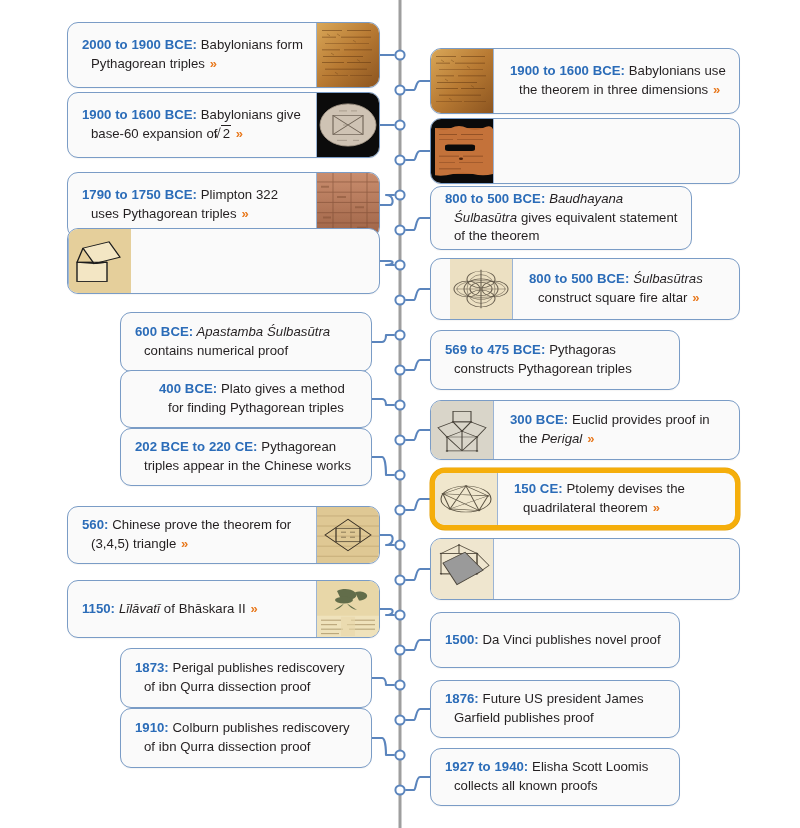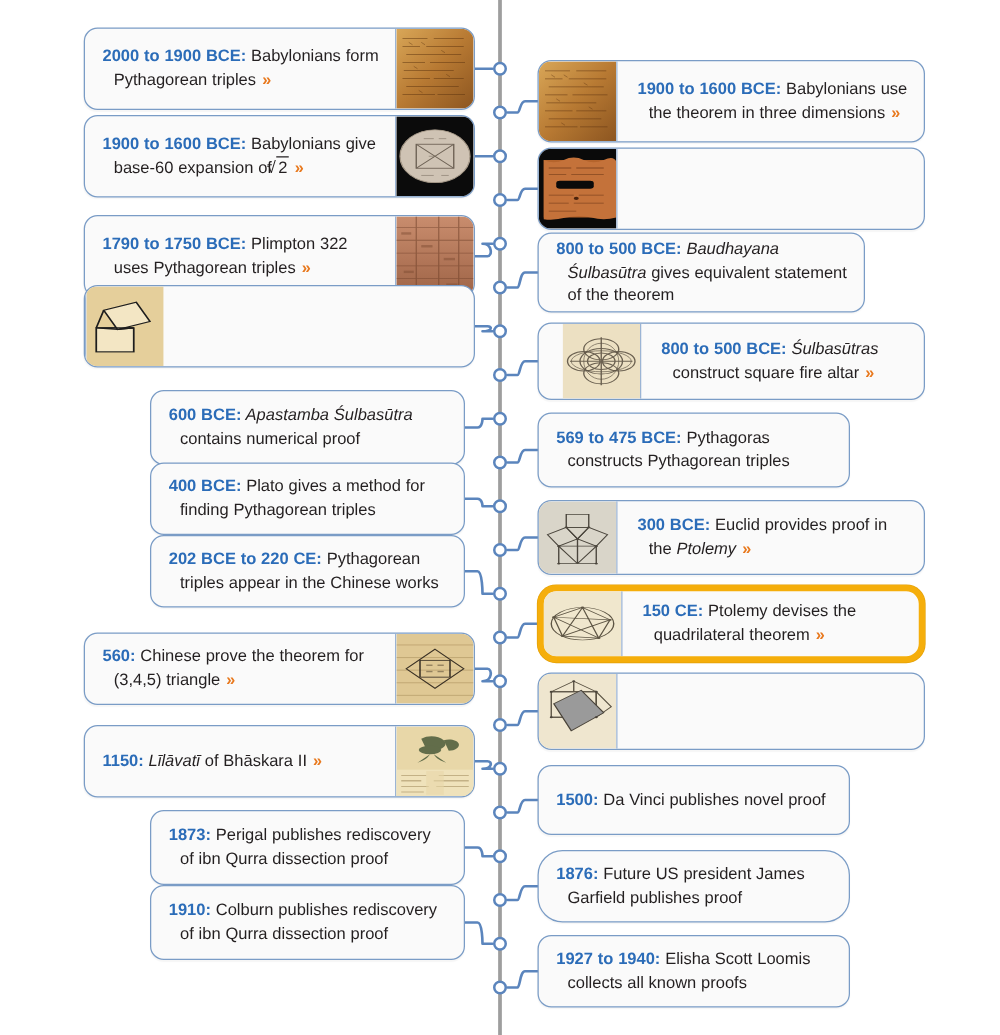--- a/index.html
+++ b/index.html
@@ -228,21 +228,21 @@
             <path d="M8 52L38 52L25 54Z" fill="none" stroke="#1d1d1d" stroke-width="1.4"></path>
             <path d="M14 30L8 52M25 54L38 52" stroke="#1d1d1d" stroke-width="1.4" fill="none"></path>
           </svg>
         </div>
       </div>
       <div class="card" style="left: 120px; top: 312px; width: 252px; height: 60px;">
         <div class="card-body">
           <div class="txt"><span class="date">600 BCE:</span><span class="it"> Apastamba Śulbasūtra</span><span> contains numerical proof</span></div>
         </div>
       </div>
-      <div class="card" style="left: 120px; top: 370px; width: 252px; height: 58px;">
+      <div class="card" style="left: 120px; top: 370px; width: 252px; height: 58px; padding-left: 24px;">
         <div class="card-body">
           <div class="txt"><span class="date">400 BCE:</span><span> Plato gives a method for finding Pythagorean triples</span></div>
         </div>
       </div>
       <div class="card" style="left: 120px; top: 428px; width: 252px; height: 58px;">
         <div class="card-body">
           <div class="txt"><span class="date">202 BCE to 220 CE:</span><span> Pythagorean triples appear in the Chinese works</span></div>
         </div>
       </div>
       <div class="card has-thumb-right" style="left: 67px; top: 506px; width: 313px; height: 58px;">
@@ -386,21 +386,21 @@
               <circle cx="40" cy="36" r="1.3"></circle>
               <circle cx="31" cy="52" r="1.3"></circle>
               <circle cx="16" cy="62" r="1.3"></circle>
               <circle cx="46" cy="62" r="1.3"></circle>
               <circle cx="16" cy="86" r="1.3"></circle>
               <circle cx="46" cy="86" r="1.3"></circle>
             </g>
           </svg>
         </div>
         <div class="card-body">
-          <div class="txt"><span class="date">300 BCE:</span><span> Euclid provides proof in the </span><span class="it">Ptolemy</span> <span class="chev">»</span></div>
+          <div class="txt"><span class="date">300 BCE:</span><span> Euclid provides proof in the </span><span class="it">Perigal</span> <span class="chev">»</span></div>
         </div>
       </div>
       <div class="card highlight has-thumb-left" style="left: 430px; top: 468px; width: 310px; height: 62px;">
         <div class="thumb">
           <svg viewBox="0 0 62 100" preserveAspectRatio="none">
             <rect width="62" height="100" fill="#f0e7cd"></rect>
             <g fill="none" stroke="#5d5544" stroke-width="1.1">
               <circle cx="31" cy="50" r="25"></circle>
               <polygon points="31,25 53,44 44,72 15,69 8,40"></polygon>
               <path d="M31 25L44 72M53 44L15 69M8 40L44 72M31 25L15 69M53 44L8 40"></path>
@@ -437,21 +437,21 @@
               <circle cx="28" cy="10" r="1.2"></circle>
             </g>
           </svg>
         </div>
       </div>
       <div class="card" style="left: 430px; top: 612px; width: 250px; height: 56px;">
         <div class="card-body">
           <div class="txt"><span class="date">1500:</span><span> Da Vinci publishes novel proof</span></div>
         </div>
       </div>
-      <div class="card" style="left: 430px; top: 680px; width: 250px; height: 58px; border-radius: 20px;">
+      <div class="card" style="left: 430px; top: 680px; width: 250px; height: 58px;">
         <div class="card-body">
           <div class="txt"><span class="date">1876:</span><span> Future US president James Garfield publishes proof</span></div>
         </div>
       </div>
       <div class="card" style="left: 430px; top: 748px; width: 250px; height: 58px;">
         <div class="card-body">
           <div class="txt"><span class="date">1927 to 1940:</span><span> Elisha Scott Loomis collects all known proofs</span></div>
         </div>
       </div>
     </div>

